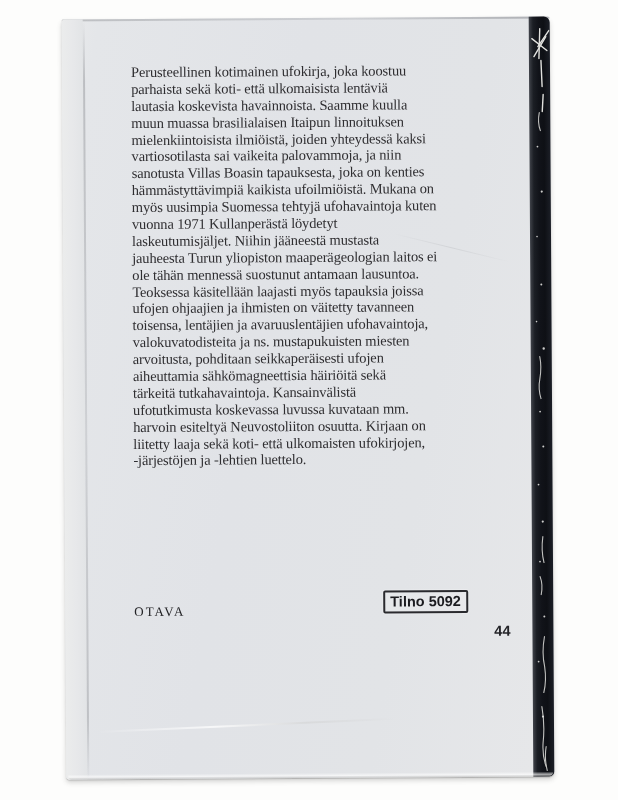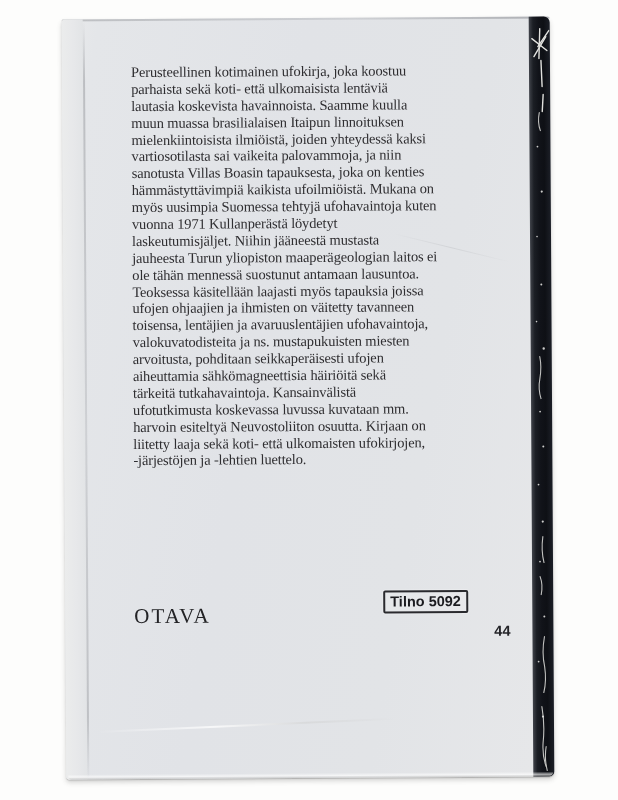--- a/index.html
+++ b/index.html
@@ -52,21 +52,21 @@
   
   .blurb {
     position:absolute; left:69px; top:45px; width:360px;
     font-size:14.5px; line-height:16.9px; letter-spacing:-0.15px;
     color:#2f2e31; white-space:nowrap;
   }
   .blurb .line { height:16.9px; }
   
   .publisher {
     position:absolute; left:69px; top:585px;
-    font-size:21px; letter-spacing:2px; color:#232326;
+    font-size:13px; letter-spacing:2px; color:#232326;
   }
   .stamp {
     position:absolute; left:318px; top:573px;
     border:2px solid #2a2a2e; border-radius:2px;
     padding:1px 5px 2px 5px;
     font-family:"Liberation Sans", sans-serif;
     font-size:14.5px; font-weight:600; color:#1c1c20;
     background:rgba(250,250,250,.18);
     box-shadow:0 0 0 1px rgba(255,255,255,.25);
   }

